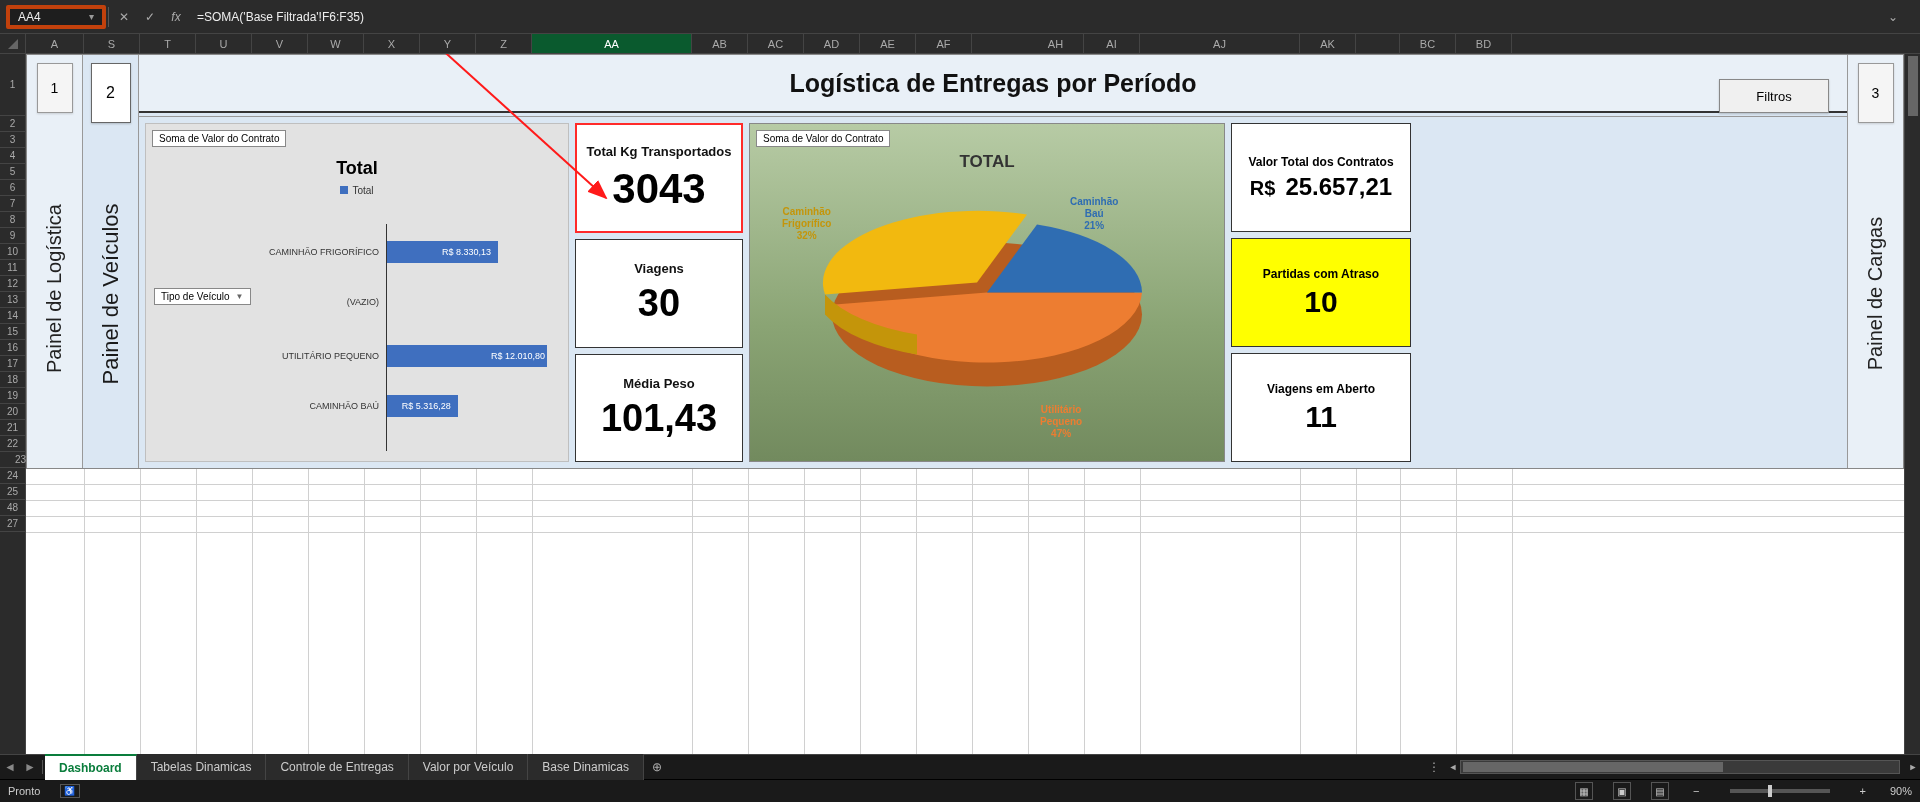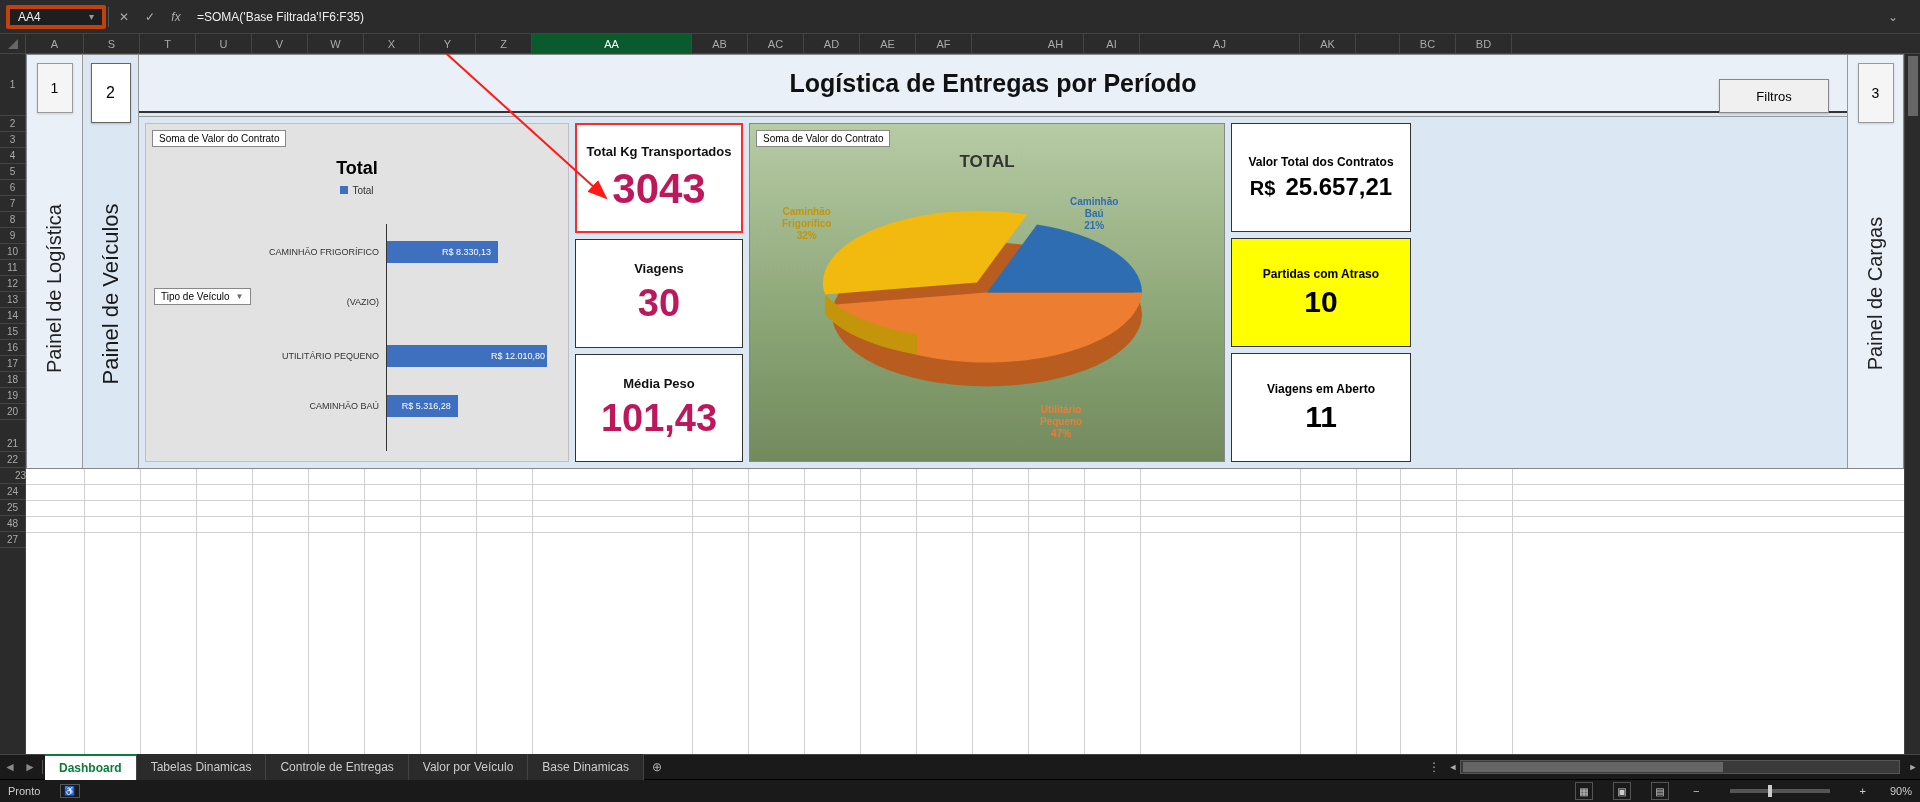--- a/index.html
+++ b/index.html
@@ -62,21 +62,21 @@
   .vehicle-dd { position:absolute; left:8px; top:164px; background:#fff; border:1px solid #888; padding:2px 6px; font-size:10px; display:flex; align-items:center; gap:6px;}
   .bars-area { position:absolute; left:240px; top:100px; bottom:10px; width:176px; border-left:1px solid #333;}
   .bar-row { position:absolute; left:0; display:flex; align-items:center; height:24px;}
   .bar-row .lbl { position:absolute; right:100%; margin-right:8px; font-size:9px; white-space:nowrap; color:#333;}
   .bar-row .bar { height:22px; background:#3f6fbf;}
   .bar-row .val { font-size:9px; color:#fff; margin-left:-56px; white-space:nowrap;}
 
   .kpi-col { width:168px; display:flex; flex-direction:column; gap:6px;}
   .kpi { flex:1; background:#fff; border:1px solid #333; display:flex; flex-direction:column; align-items:center; justify-content:center;}
   .kpi .kh { font-weight:bold; font-size:13px; margin-bottom:6px; color:#111;}
-  .kpi .kv { font-size:38px; font-weight:bold; color:#be185d;}
+  .kpi .kv { font-size:38px; font-weight:bold; color:#000000;}
   .kpi.highlight { border:2px solid #ff2a2a;}
   .kpi.highlight .kv { font-size:42px;}
 
   .pie-card { width:476px; background:linear-gradient(to bottom,#b7cba5,#8aa474 60%,#728a5e); border:1px solid #888; position:relative;}
   .pie-card .legend-box { position:absolute; left:6px; top:6px; background:#fff; border:1px solid #888; padding:2px 6px; font-size:10px;}
   .pie-card .ptitle { position:absolute; left:0; right:0; top:28px; text-align:center; font-weight:bold; font-size:17px; color:#333;}
   .pie-wrap { position:absolute; left:50%; top:52%; transform:translate(-50%,-50%);}
   .pie-lbl { position:absolute; font-size:10px; font-weight:bold; text-align:center; line-height:1.2;}
 
   .right-col { width:180px; display:flex; flex-direction:column; gap:6px;}
@@ -181,21 +181,21 @@
         <div class="rh" style="height: 16px;">11</div>
         <div class="rh" style="height: 16px;">12</div>
         <div class="rh" style="height: 16px;">13</div>
         <div class="rh" style="height: 16px;">14</div>
         <div class="rh" style="height: 16px;">15</div>
         <div class="rh" style="height: 16px;">16</div>
         <div class="rh" style="height: 16px;">17</div>
         <div class="rh" style="height: 16px;">18</div>
         <div class="rh" style="height: 16px;">19</div>
         <div class="rh" style="height: 16px;">20</div>
-        <div class="rh" style="height: 16px; margin-top: 16px;">21</div>
+        <div class="rh" style="height: 16px;">21</div>
         <div class="rh" style="height: 16px;">22</div>
         <div class="rh" style="height: 16px; padding-left: 16px;">23</div>
         <div class="rh" style="height: 16px;">24</div>
         <div class="rh" style="height: 16px;">25</div>
         <div class="rh" style="height: 16px;">48</div>
         <div class="rh" style="height: 16px;">27</div>
       </div>
     <div class="cells">
       <div class="cells-inner">
         <div class="gridlines" id="gridlines">

